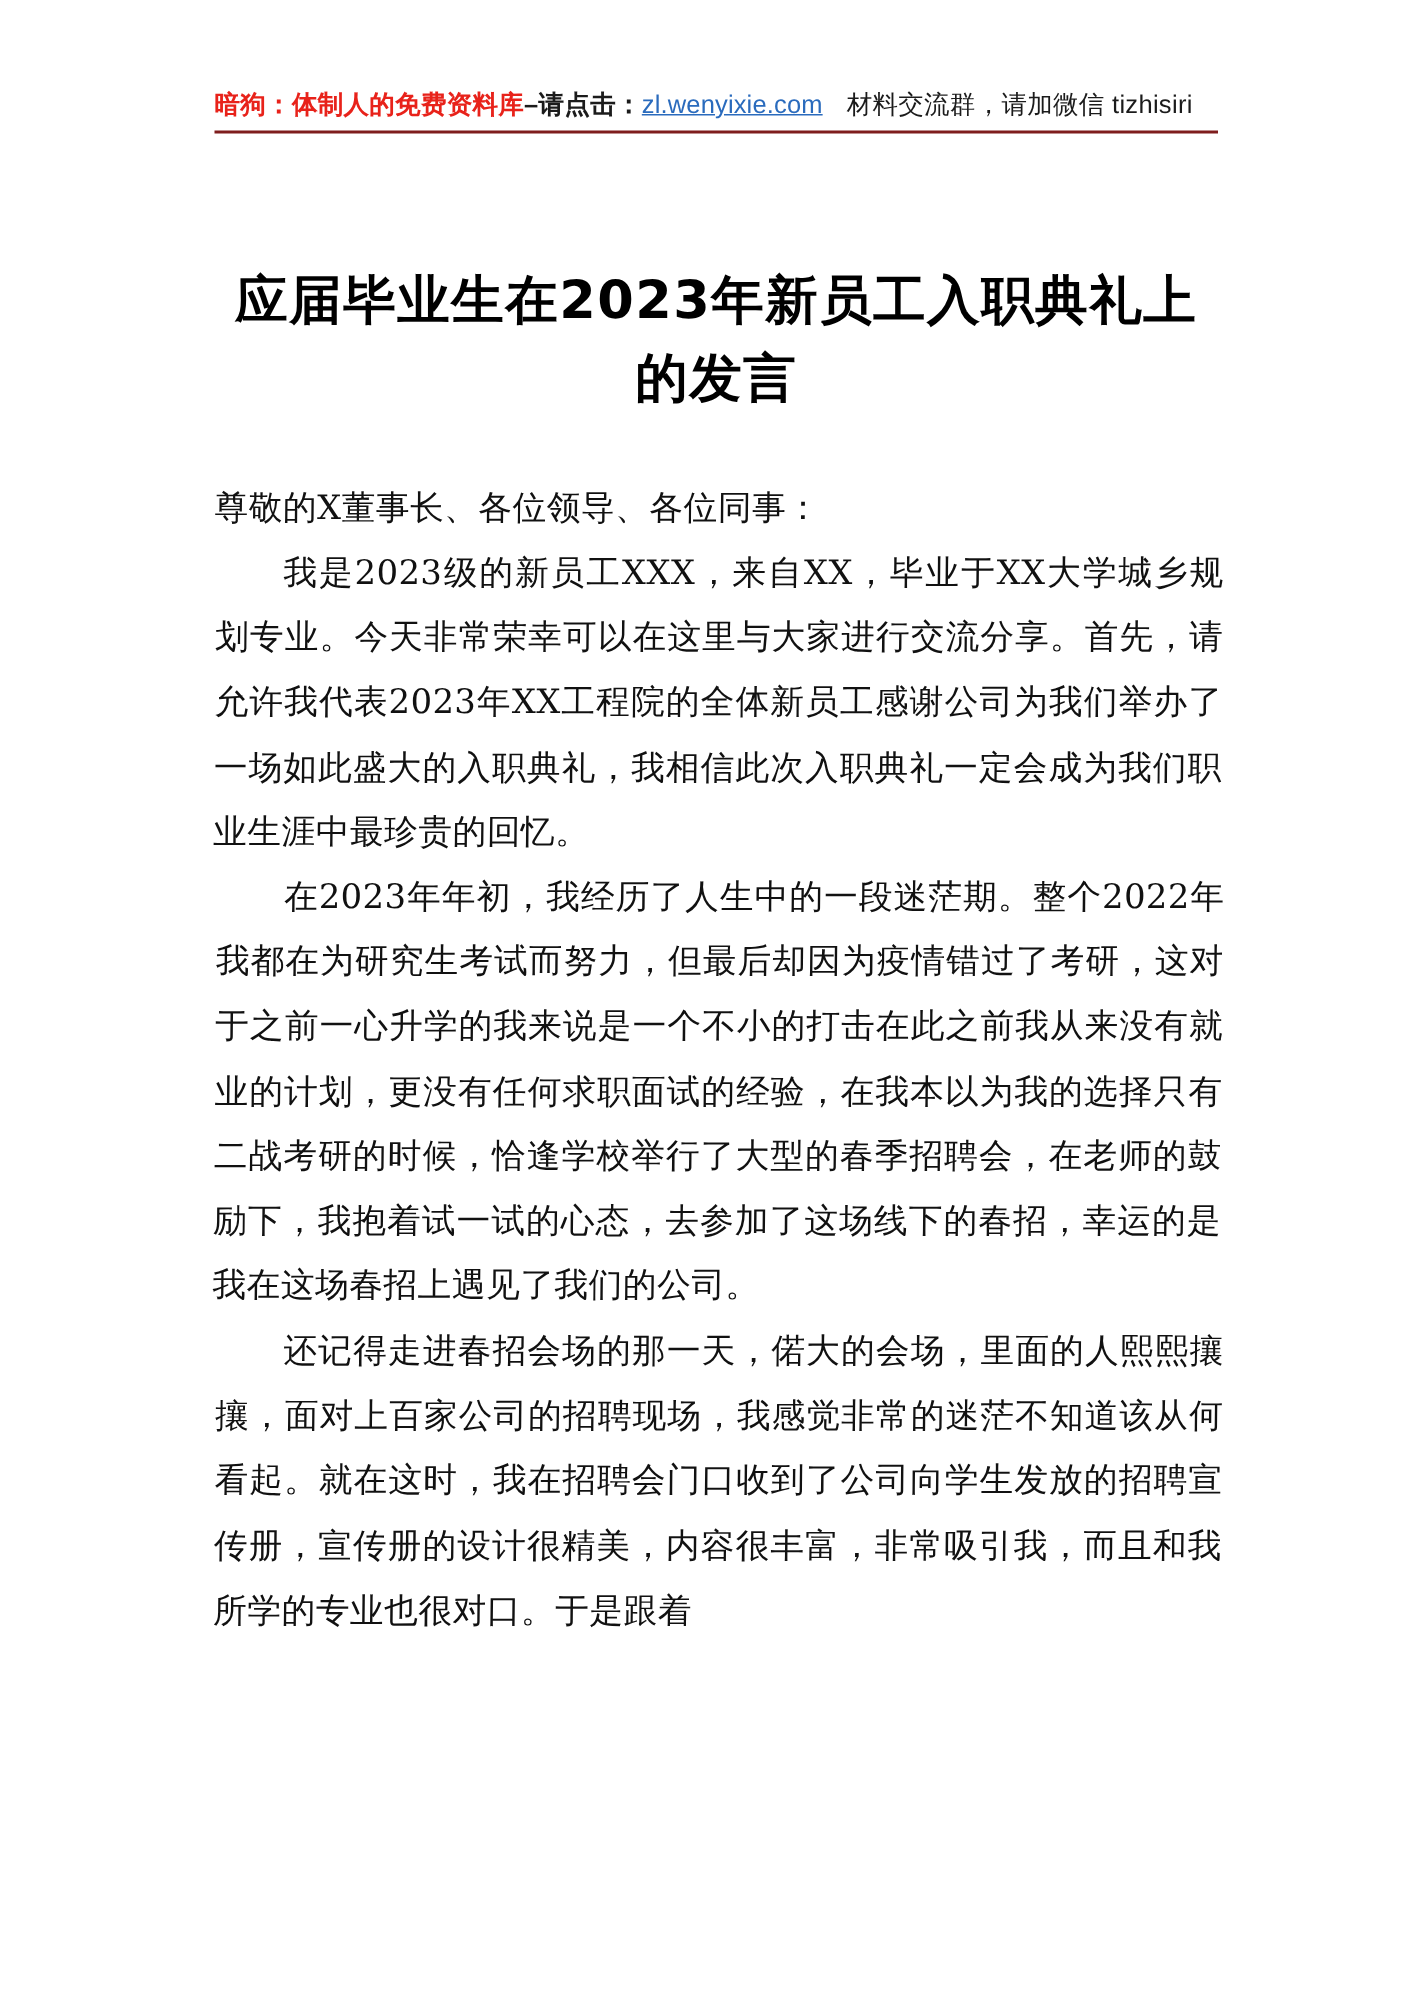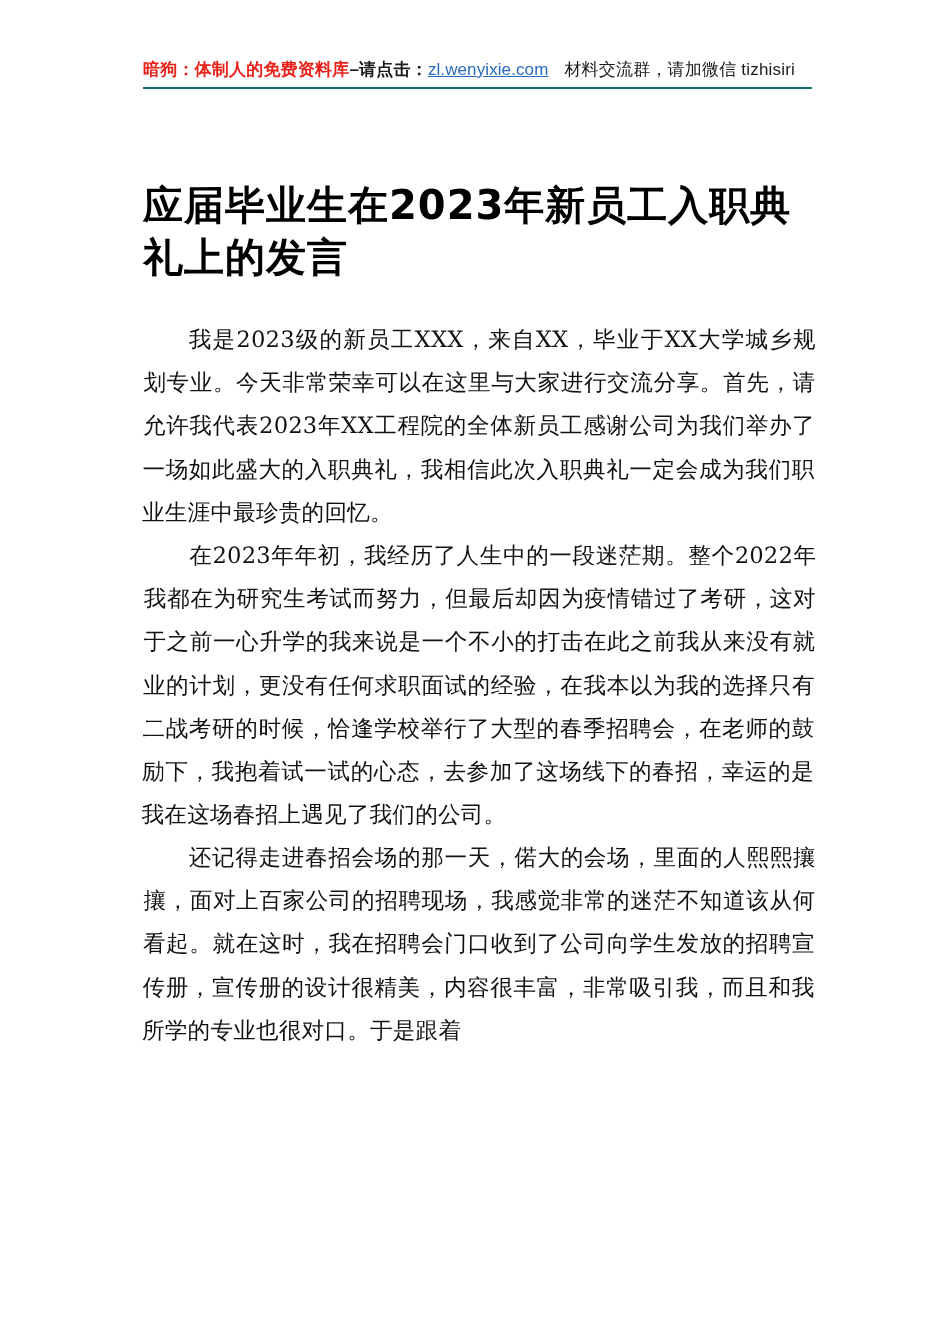--- a/index.html
+++ b/index.html
@@ -16,21 +16,21 @@
     overflow: hidden;
     font-family: "Liberation Serif", "DejaVu Serif", serif;
   }
 
   
   .wm-banner {
     position: absolute;
     left: 143px;
     top: 58px;
     width: 669px;
-    border-bottom: 2px solid #0f766e;
+    border-bottom: 2px solid #7f1d1d;
     padding-bottom: 5px;
     white-space: nowrap;
     font-family: "Liberation Sans", "DejaVu Sans", sans-serif;
     font-size: 17px;
     line-height: 24px;
     color: #1b1b1b;
   }
   .wm-red {
     color: #e8221a;
     font-weight: bold;
@@ -51,24 +51,24 @@
     letter-spacing: 0.2px;
     margin-left: 16px;
   }
 
   
   .doc-title {
     position: absolute;
     left: 143px;
     top: 152px;
     width: 669px;
-    text-align: left;
+    text-align: center;
     font-family: "DejaVu Sans", "Liberation Sans", sans-serif;
     font-weight: bold;
-    font-size: 40px;
+    font-size: 35px;
     line-height: 52px;
     letter-spacing: 1px;
     color: #000000;
   }
 
   
   .doc-body {
     position: absolute;
     left: 143px;
     top: 318px;
@@ -94,18 +94,19 @@
 
 <div class="page">
 
   <div class="wm-banner">
     <span class="wm-red">暗狗：体制人的免费资料库</span><span class="wm-sep">–请点击：</span><span class="wm-url">zl.wenyixie.com</span><span class="wm-tail">材料交流群，请加微信 tizhisiri</span>
   </div>
 
   <h1 class="doc-title">应届毕业生在2023年新员工入职典礼上的发言</h1>
 
   <div class="doc-body">
+    <p class="para noindent">尊敬的X董事长、各位领导、各位同事：</p>
     <p class="para indent">我是2023级的新员工XXX，来自XX，毕业于XX大学城乡规划专业。今天非常荣幸可以在这里与大家进行交流分享。首先，请允许我代表2023年XX工程院的全体新员工感谢公司为我们举办了一场如此盛大的入职典礼，我相信此次入职典礼一定会成为我们职业生涯中最珍贵的回忆。</p>
     <p class="para indent">在2023年年初，我经历了人生中的一段迷茫期。整个2022年我都在为研究生考试而努力，但最后却因为疫情错过了考研，这对于之前一心升学的我来说是一个不小的打击在此之前我从来没有就业的计划，更没有任何求职面试的经验，在我本以为我的选择只有二战考研的时候，恰逢学校举行了大型的春季招聘会，在老师的鼓励下，我抱着试一试的心态，去参加了这场线下的春招，幸运的是我在这场春招上遇见了我们的公司。</p>
     <p class="para indent">还记得走进春招会场的那一天，偌大的会场，里面的人熙熙攘攘，面对上百家公司的招聘现场，我感觉非常的迷茫不知道该从何看起。就在这时，我在招聘会门口收到了公司向学生发放的招聘宣传册，宣传册的设计很精美，内容很丰富，非常吸引我，而且和我所学的专业也很对口。于是跟着</p>
   </div>
 
 </div>
 
 </body></html>

